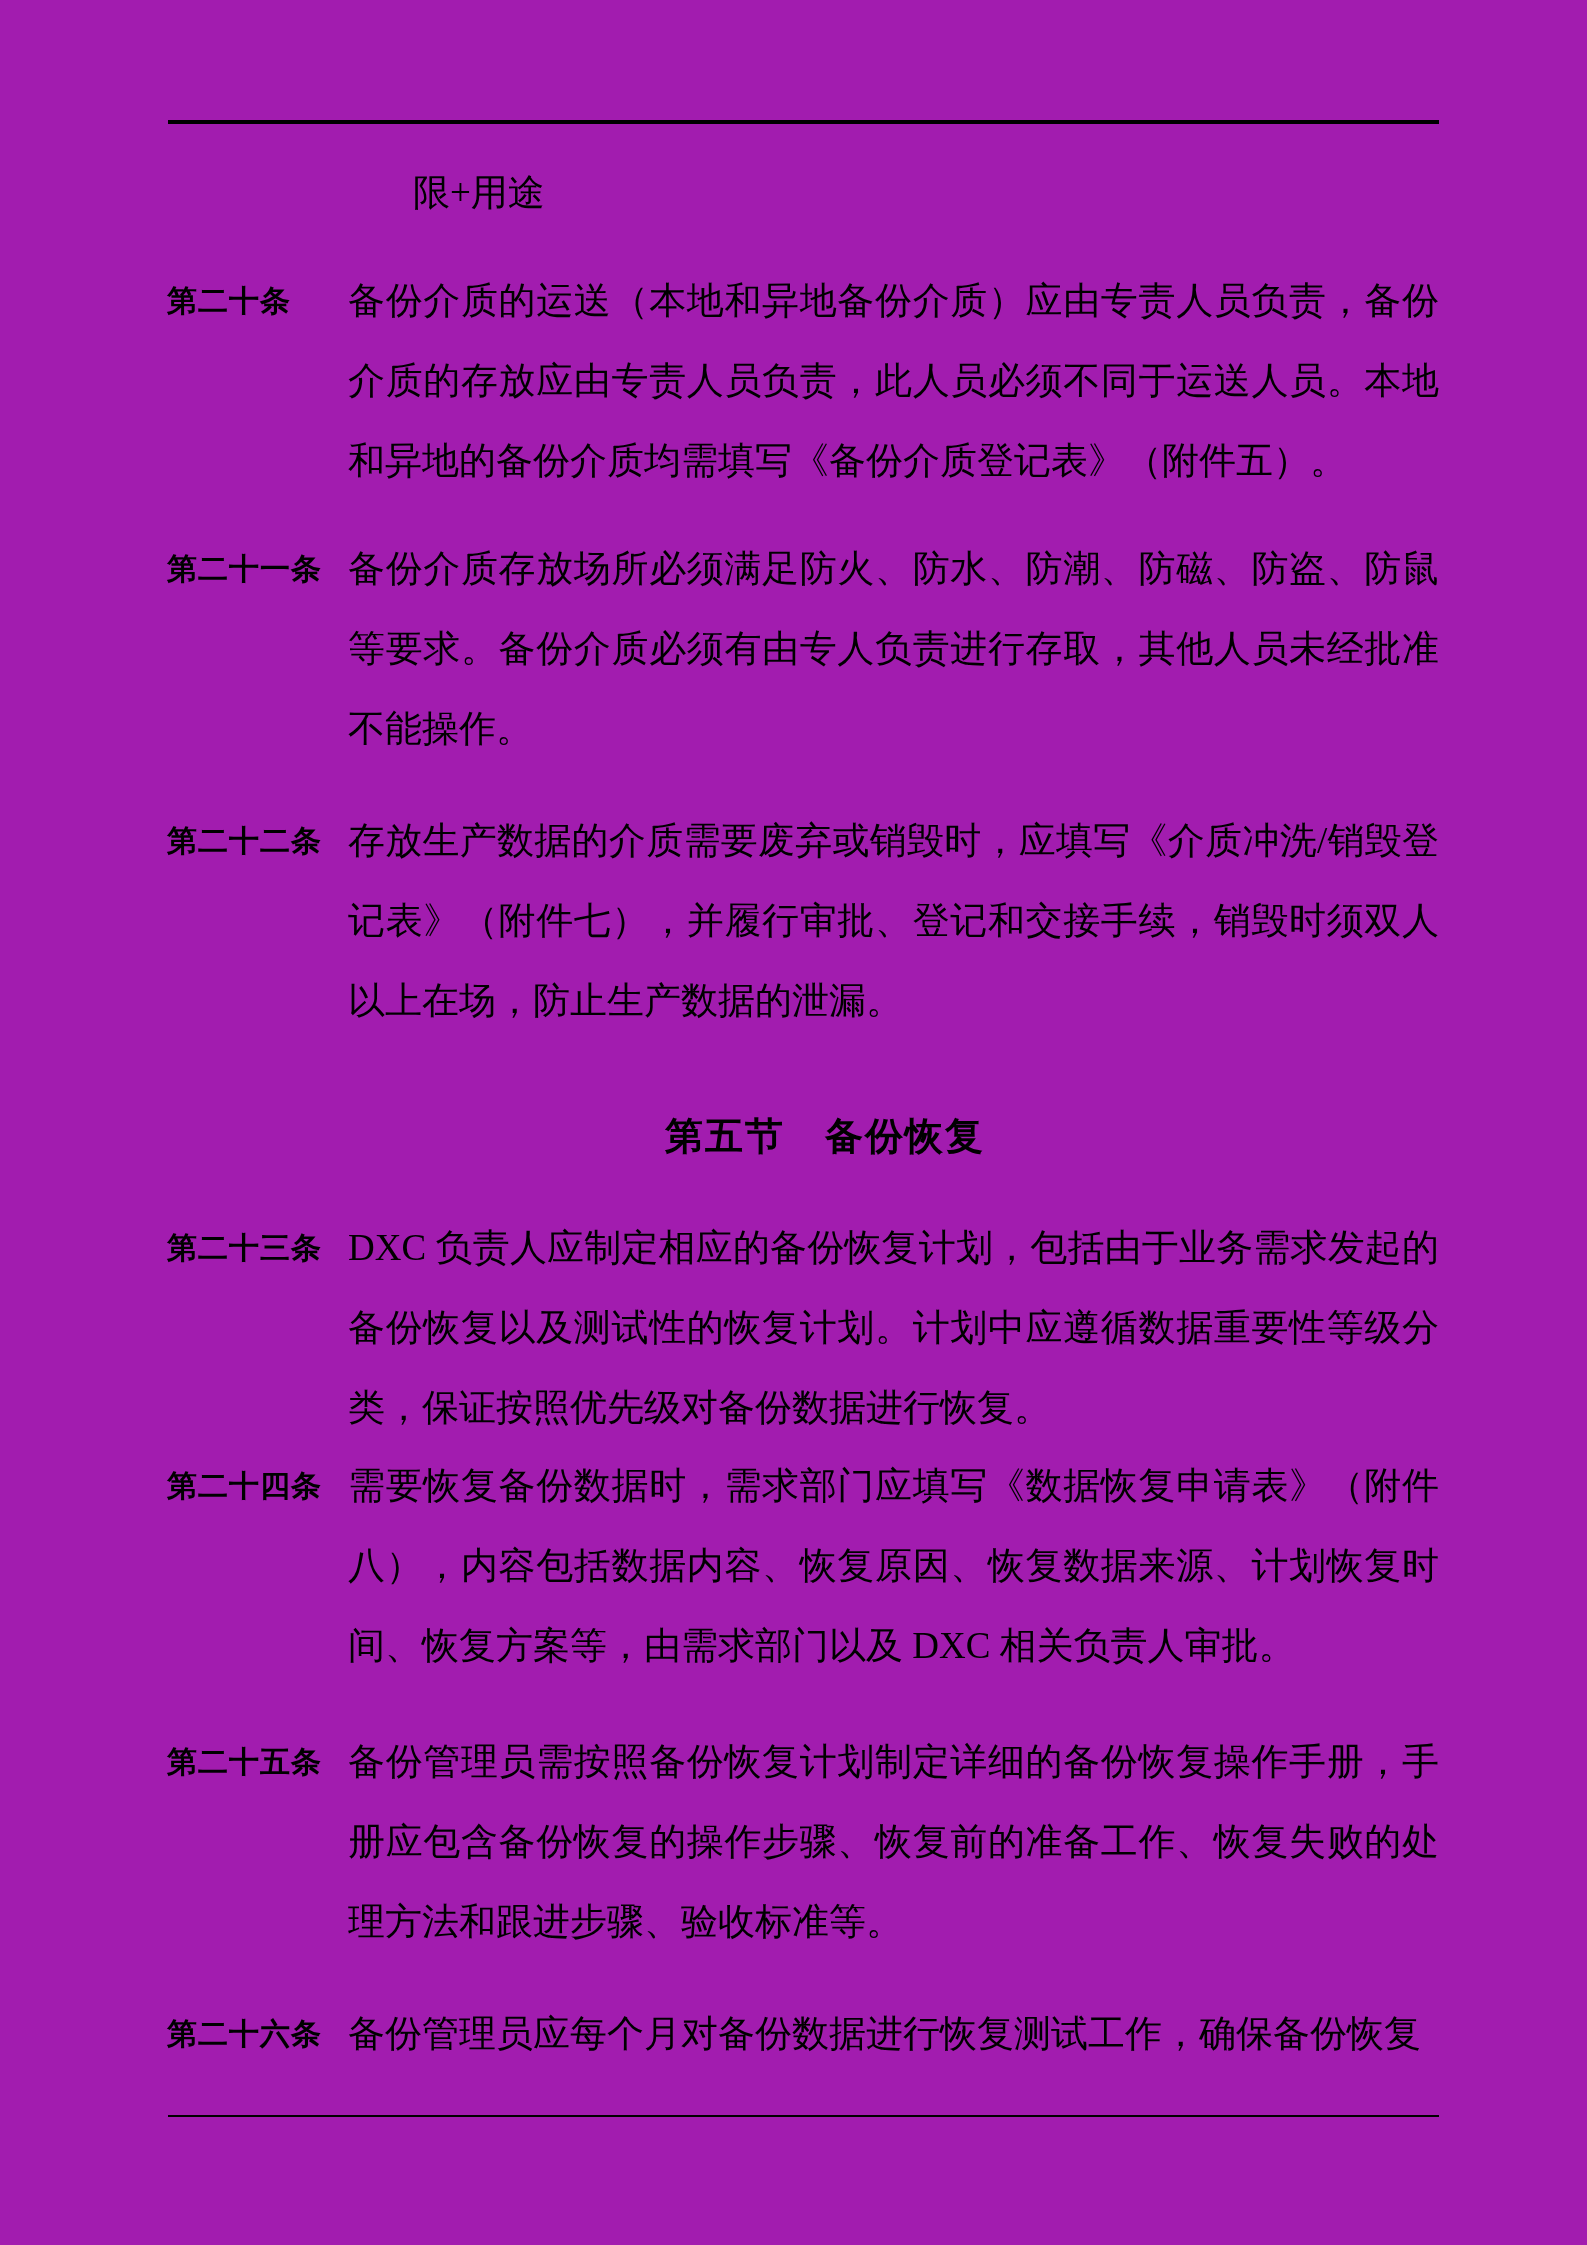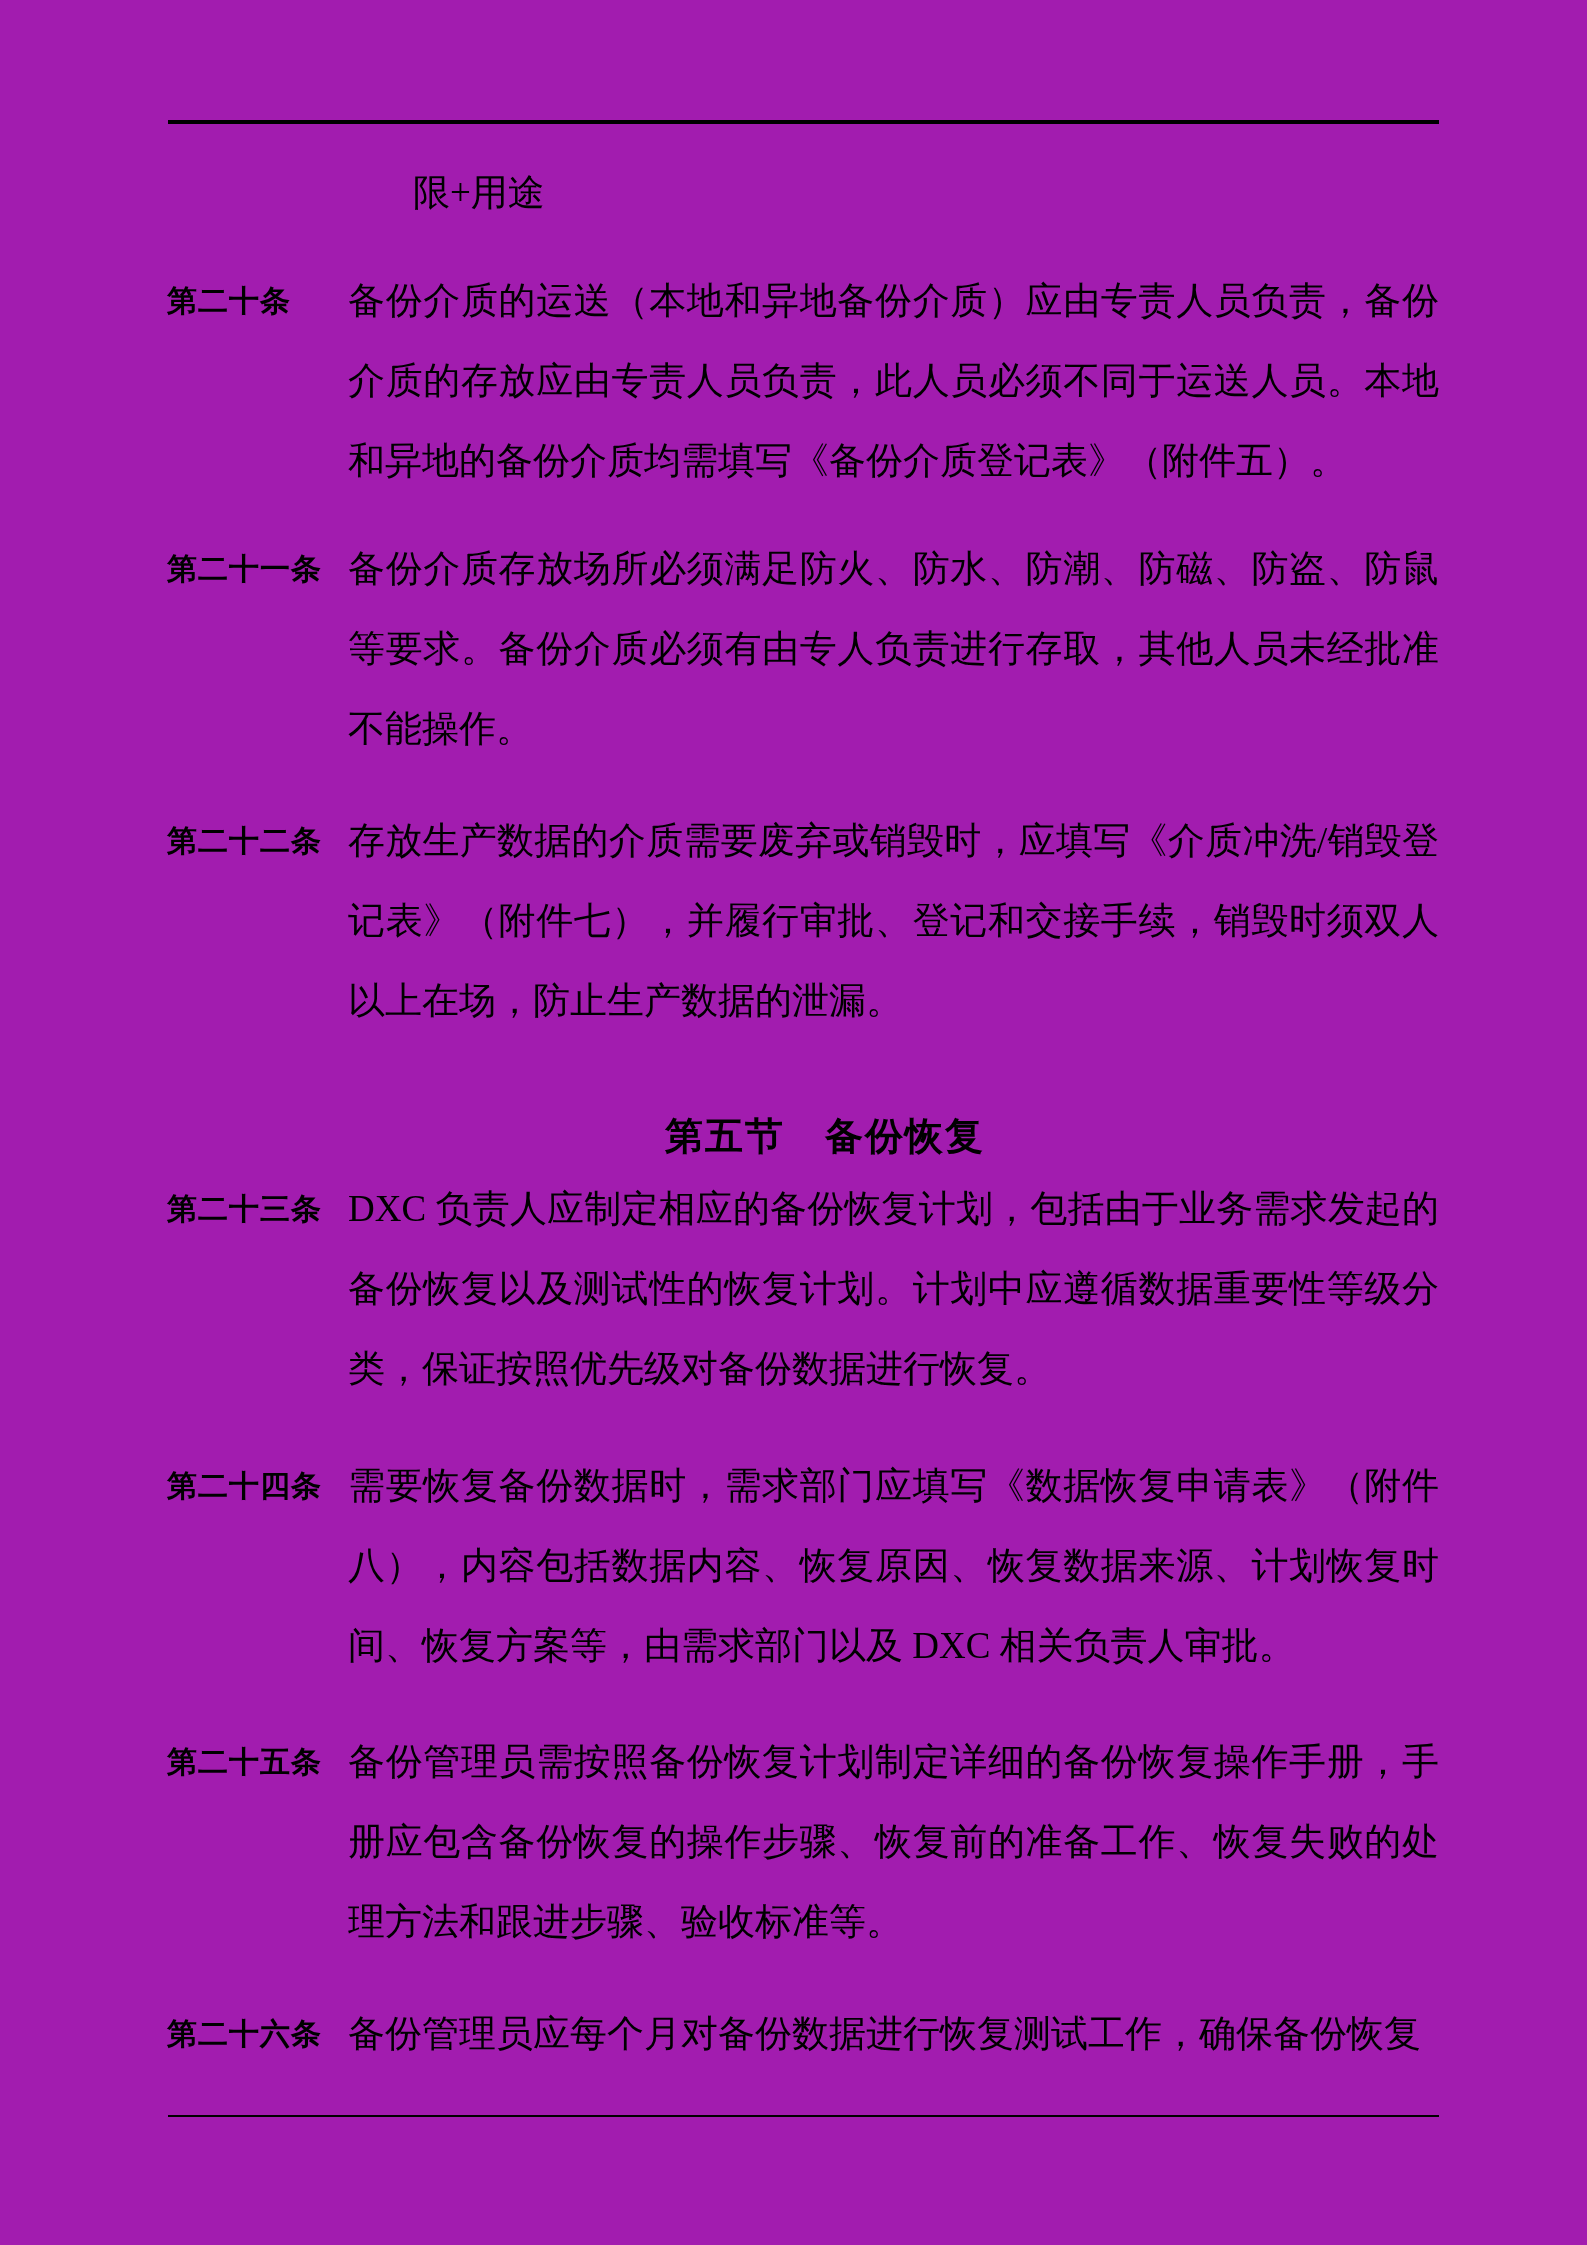--- a/index.html
+++ b/index.html
@@ -59,21 +59,21 @@
     flex: none;
     width: 1091px;
     font-size: 37px;
     line-height: 80px;
     text-align: justify;
     text-justify: inter-ideograph;
   }
   .art-20 { top: 261px; }
   .art-21 { top: 529px; }
   .art-22 { top: 801px; }
-  .art-23 { top: 1169px; }
+  .art-23 { top: 1208px; }
   .art-24 { top: 1446px; }
   .art-25 { top: 1722px; }
   .art-26 { top: 1994px; }
   .section-heading {
     position: absolute;
     left: 0;
     top: 1108px;
     width: 1560px;
     text-align: center;
     font-family: "Liberation Sans", "DejaVu Sans", sans-serif;

